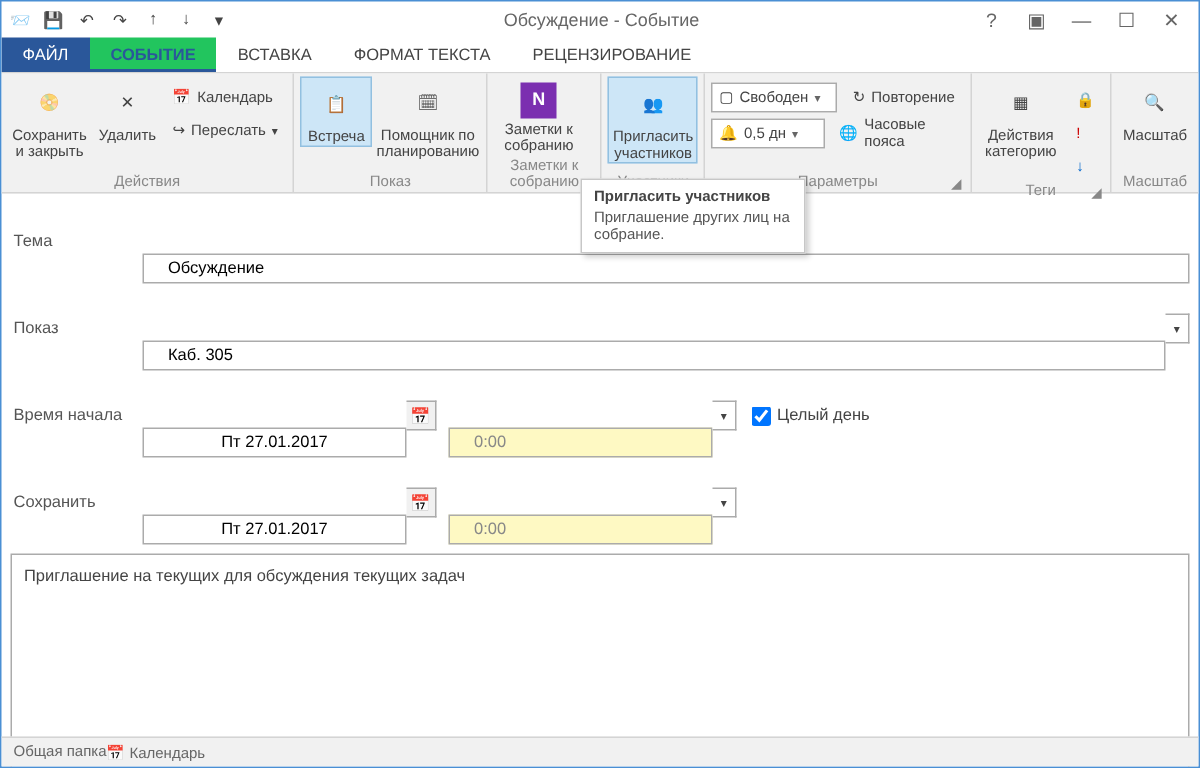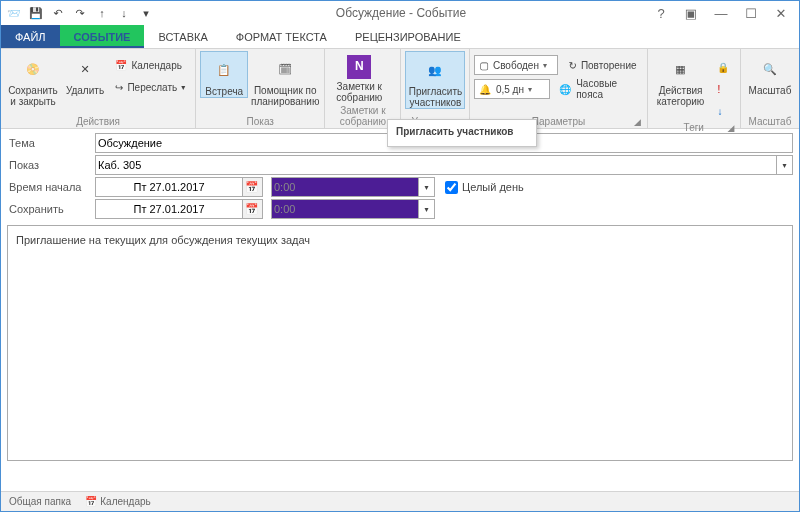--- a/index.html
+++ b/index.html
@@ -31,32 +31,32 @@
 .big-btn .lbl { font-size: 10px; }
 .small-row { display: flex; flex-direction: column; gap: 2px; padding-top: 4px; }
 .small-btn { height: 20px; padding: 0 6px; display: flex; align-items: center; gap: 4px; font-size: 10px; cursor: pointer; }
 .combo { height: 20px; border: 1px solid #ababab; background: #fff; display: flex; align-items: center; padding: 0 4px; font-size: 10px; gap: 4px; }
 .combo .arr { font-size: 8px; color: #666; }
 
 
 .form { padding: 4px 6px 0 6px; }
 .form-row { display: flex; align-items: center; margin-bottom: 2px; }
 .form-row .flabel { width: 88px; font-size: 11px; color: #555; padding-left: 2px; }
-.tinput { flex: 1; height: 20px; border: 1px solid #ababab; padding: 0 2px; font-size: 11px; }
+.tinput { flex: 1; height: 20px; border: 1px solid #ababab; padding: 0 16px; font-size: 11px; margin-top: 36px; }
 .tinput.short { flex: 0 0 120px; text-align: center; }
-.tinput.time { flex: 0 0 90px; background: #4c1d95; color: #888; }
+.tinput.time { flex: 0 0 90px; background: #fef9c3; color: #888; }
 .cal-btn { width: 20px; height: 20px; border: 1px solid #ababab; border-left: none; background: #f1f1f1; display: flex; align-items: center; justify-content: center; cursor: pointer; }
 .dd-btn { width: 16px; height: 20px; border: 1px solid #ababab; border-left: none; background: #fff; display: flex; align-items: center; justify-content: center; font-size: 8px; cursor: pointer; }
 .chk { margin: 0 4px 0 10px; }
 
 
 .bodyarea { margin: 6px; border: 1px solid #ababab; height: 236px; padding: 8px; font-size: 11px; color: #444; }
 
 
-.statusbar { position: absolute; bottom: 0; left: 0; right: 0; height: 20px; background: #f1f1f1; border-top: 1px solid #d4d4d4; display: flex; align-items: center; padding: 0 8px; font-size: 10px; color: #666; gap: 14px; }
+.statusbar { position: absolute; bottom: 0; left: 0; right: 0; height: 20px; background: #f1f1f1; border-top: 1px solid #d4d4d4; display: flex; align-items: center; padding: 0 8px; font-size: 10px; color: #666; }
 
 
 .tooltip { position: absolute; left: 386px; top: 118px; width: 150px; background: #fff; border: 1px solid #c7c7c7; box-shadow: 2px 2px 4px rgba(0,0,0,.2); padding: 6px 8px; font-size: 10px; color: #555; z-index: 10; }
 .tooltip .tt-title { font-weight: bold; color: #444; margin-bottom: 3px; }
 </style>
 </head>
 <body>
 
 <div class="titlebar">
   <div class="qat">
@@ -249,13 +249,14 @@
 
 <div class="bodyarea">Приглашение на текущих для обсуждения текущих задач</div>
 
 <div class="statusbar">
   <span>Общая папка</span>
   <span><span>📅</span> <span>Календарь</span></span>
 </div>
 
 <div class="tooltip">
   <div class="tt-title">Пригласить участников</div>
+  <div>Приглашение других лиц на собрание.</div>
 </div>
 
 </body></html>

